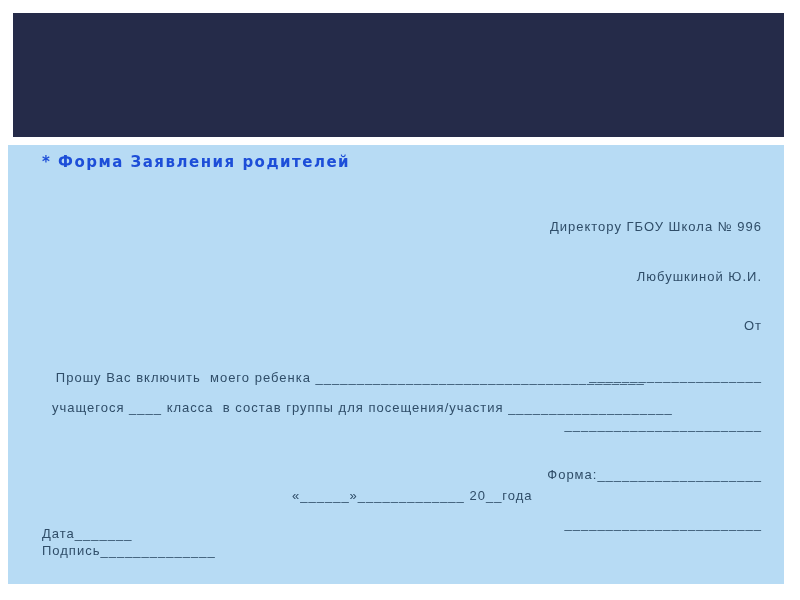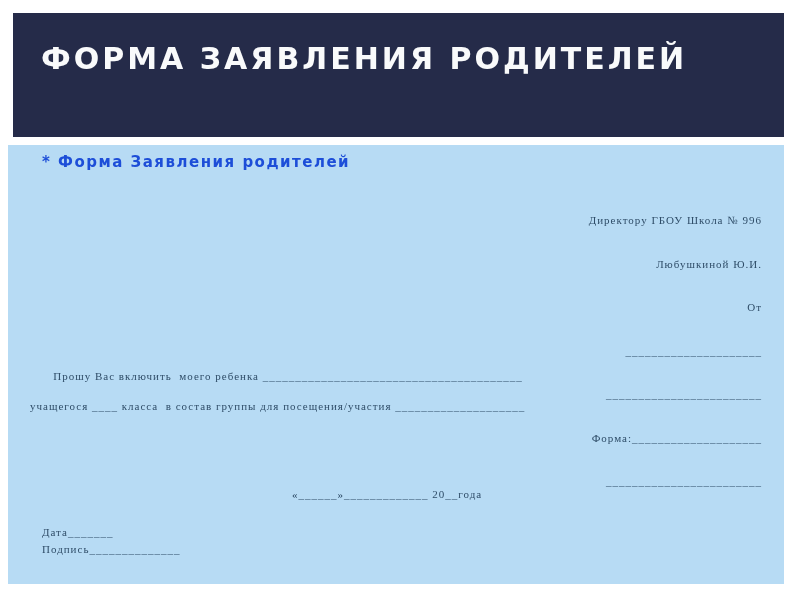--- a/index.html
+++ b/index.html
@@ -49,22 +49,22 @@
     left: 34px;
     top: 8px;
     font-family: "DejaVu Sans", sans-serif;
     font-weight: 700;
     font-size: 15px;
     letter-spacing: 1.5px;
     color: #1d4ed8;
     white-space: pre;
   }
   .mono-text {
-    font-family: Liberation Serif, serif;
-    font-size: 11px;
+    font-family: Liberation Sans, sans-serif;
+    font-size: 13px;
     letter-spacing: 1px;
     color: #2F4D68;
     white-space: pre;
   }
   .recipient-block {
     position: absolute;
     top: 42px;
     right: 22px;
     text-align: right;
   }
@@ -72,33 +72,32 @@
     line-height: 19.5px;
   }
   .statement-title {
     position: absolute;
     left: 0;
     top: 185px;
     width: 100%;
     text-align: center;
   }
   .body-line-1 { position: absolute; left: 34px; top: 225px; text-align: right; }
-  .body-line-2 { position: absolute; left: 22px; top: 255px; }
+  .body-line-2 { position: absolute; left: 44px; top: 255px; }
   .body-line-3 { position: absolute; left: 34px; top: 302px; }
   .date-line   { position: absolute; left: 264px; top: 343px; margin-left: 20px; }
   .date-label  { position: absolute; left: 34px; top: 381px; }
   .sign-label  { position: absolute; left: 34px; top: 398px; }
 </style>
 </head>
 <body>
 
 <div class="slide">
 
   <header class="title-bar">
-    <div class="title-line">ФОРМА ЗАЯВЛЕНИЯ РОДИТЕЛЕЙ</div>
   </header>
 
   <section class="form-panel">
 
     <div class="form-heading">* Форма Заявления родителей</div>
 
     <div class="recipient-block mono-text">
       <div>Директору ГБОУ Школа № 996</div>
       <div>Любушкиной Ю.И.</div>
       <div>От</div>

